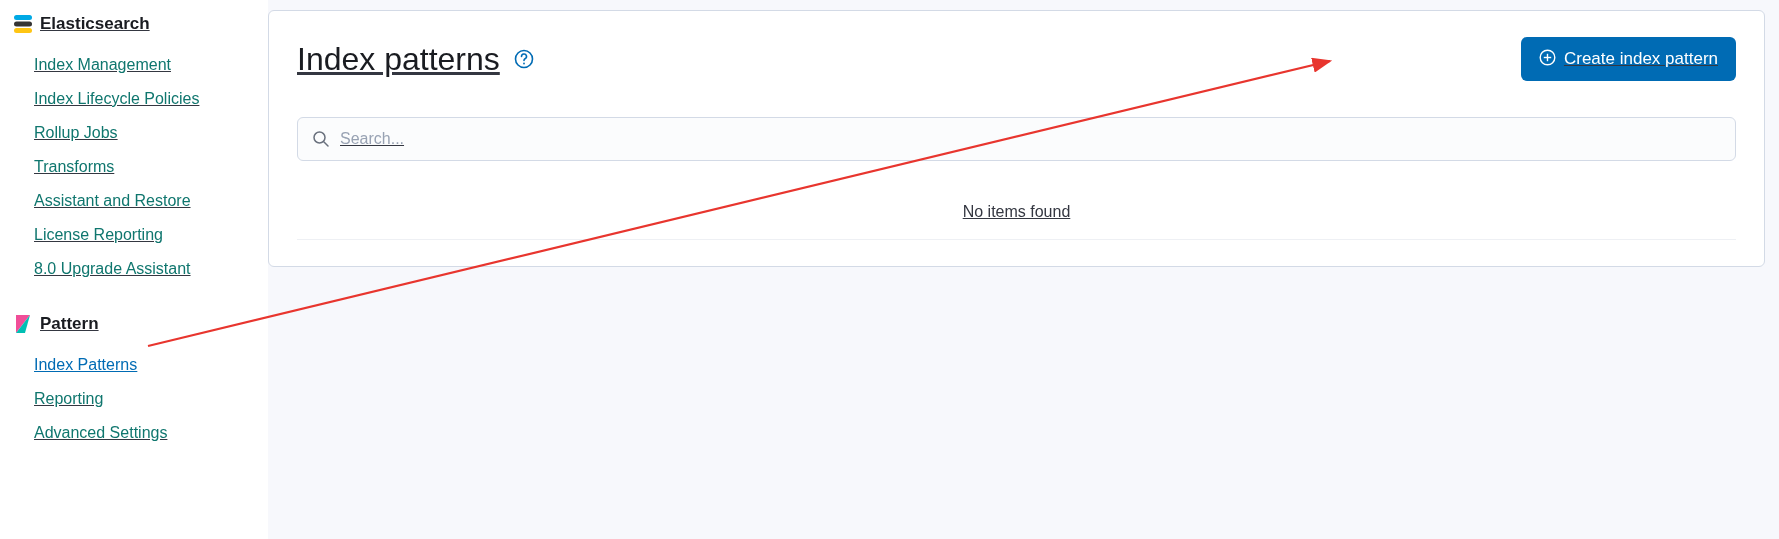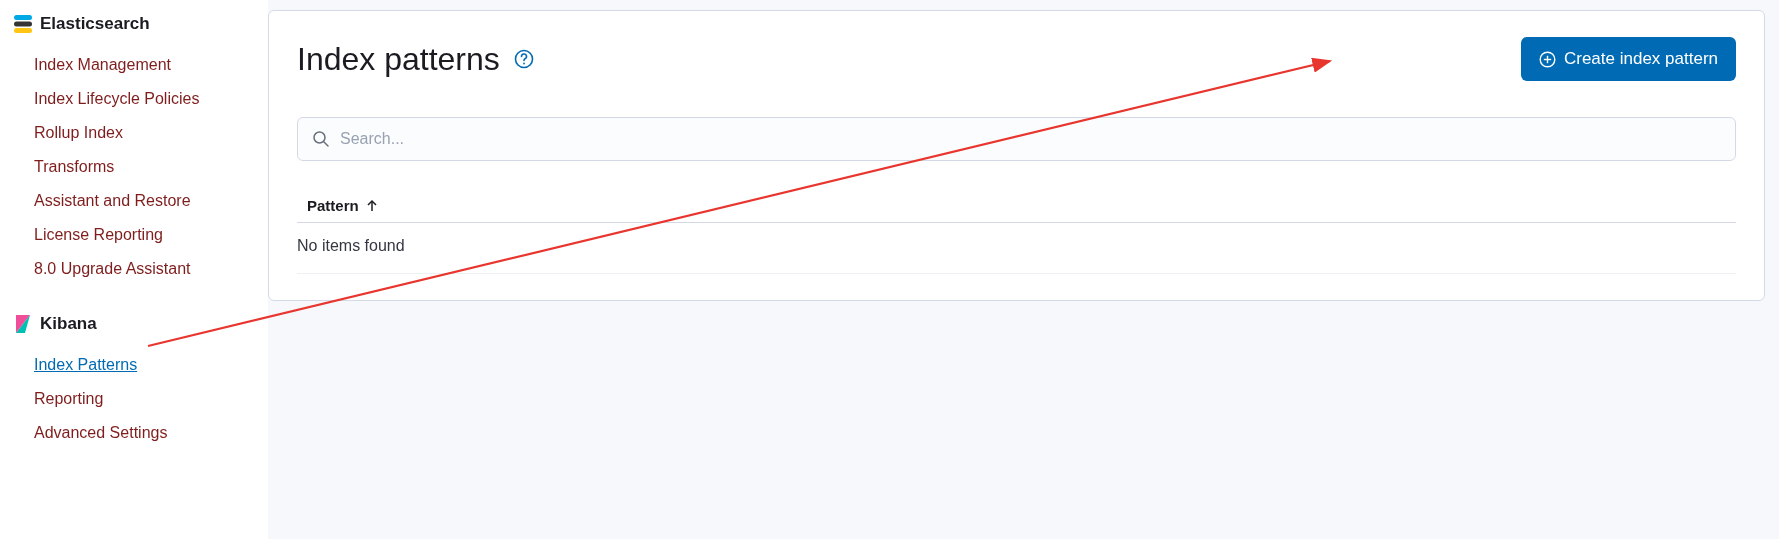--- a/index.html
+++ b/index.html
@@ -5,42 +5,42 @@
     * { box-sizing: border-box; margin: 0; padding: 0; }
     body {
       font-family: -apple-system, BlinkMacSystemFont, "Segoe UI", Helvetica, Arial, sans-serif;
       background: #fff;
       color: #343741;
       width: 1779px;
       height: 539px;
       overflow: hidden;
       position: relative;
     }
-    .layout { display: flex; height: 100%; }
+    .layout { display: flex; height: 100%; text-decoration: underline; }
     .sidebar {
       width: 268px;
       padding: 14px 0 0 14px;
       flex-shrink: 0;
     }
     .nav-section { margin-bottom: 28px; }
     .nav-heading {
       display: flex;
       align-items: center;
       gap: 8px;
       font-weight: 700;
       font-size: 17px;
       color: #1a1c21;
       margin-bottom: 14px;
       padding-left: 0;
     }
     .nav-heading .icon { display: inline-flex; width: 18px; height: 18px; }
     .nav-list { list-style: none; }
     .nav-item {
       font-size: 16px;
-      color: #7f1d1d;
+      color: #0f766e;
       padding: 5px 0 5px 20px;
       cursor: pointer;
       line-height: 1.5;
     }
     .nav-item.active {
       color: #006bb4;
       text-decoration: underline;
       font-weight: 400;
     }
     .main {
@@ -75,21 +75,21 @@
     .create-btn {
       background: #006bb4;
       color: #fff;
       border: none;
       border-radius: 6px;
       padding: 12px 18px;
       font-size: 17px;
       font-weight: 400;
       cursor: pointer;
       display: flex;
-      align-items: center;
+      align-items: flex-start;
       gap: 8px;
     }
     .create-btn .plus-icon { width: 17px; height: 17px; display: inline-flex; }
     .search-wrap {
       border: 1px solid #d3dae6;
       border-radius: 6px;
       display: flex;
       align-items: center;
       padding: 0 14px;
       height: 44px;
@@ -115,20 +115,21 @@
       font-weight: 700;
       color: #1a1c21;
       display: flex;
       align-items: center;
       gap: 6px;
       cursor: pointer;
     }
     .sort-icon { width: 14px; height: 14px; display: inline-flex; }
     .table-body { }
     .empty-row {
+      text-align: center;
       padding: 14px 0 18px;
       color: #343741;
       font-size: 16px;
       border-bottom: 1px solid #eef0f4;
     }
     .annotation-arrow {
       position: absolute;
       top: 0; left: 0;
       width: 1779px; height: 539px;
       pointer-events: none;
@@ -146,36 +147,36 @@
               <rect y="0" width="18" height="5" rx="2.5" fill="#00a9e5"></rect>
               <rect y="6.5" width="18" height="5" rx="2.5" fill="#353535"></rect>
               <rect y="13" width="18" height="5" rx="2.5" fill="#fec514"></rect>
             </svg>
         </span>
         <span>Elasticsearch</span>
       </div>
       <ul class="nav-list">
         <li class="nav-item"><span>Index Management</span></li>
         <li class="nav-item"><span>Index Lifecycle Policies</span></li>
-        <li class="nav-item"><span>Rollup Index</span></li>
+        <li class="nav-item"><span>Rollup Jobs</span></li>
         <li class="nav-item"><span>Transforms</span></li>
         <li class="nav-item"><span>Assistant and Restore</span></li>
         <li class="nav-item"><span>License Reporting</span></li>
         <li class="nav-item"><span>8.0 Upgrade Assistant</span></li>
       </ul>
     </div>
     <div class="nav-section">
       <div class="nav-heading">
         <span class="icon">
           <svg viewBox="0 0 18 18">
               <polygon points="2,0 16,0 2,18" fill="#f04e98"></polygon>
               <polygon points="2,18 16,0 11,18" fill="#00bfb3"></polygon>
             </svg>
         </span>
-        <span>Kibana</span>
+        <span>Pattern</span>
       </div>
       <ul class="nav-list">
         <li class="nav-item active"><span>Index Patterns</span></li>
         <li class="nav-item"><span>Reporting</span></li>
         <li class="nav-item"><span>Advanced Settings</span></li>
       </ul>
     </div>
   </aside>
 
   <main class="main">
@@ -206,31 +207,20 @@
       <div class="search-wrap">
         <span class="search-icon">
           <svg viewBox="0 0 18 18" fill="none" stroke="currentColor" stroke-width="1.5">
               <circle cx="7.5" cy="7.5" r="5.5"></circle>
               <line x1="12" y1="12" x2="16" y2="16" stroke-linecap="round"></line>
             </svg>
         </span>
         <input class="search-input" type="text" placeholder="Search..." style="">
       </div>
 
-      <div class="table-head">
-        <div class="col-header">
-          <span>Pattern</span>
-          <span class="sort-icon">
-            <svg viewBox="0 0 14 14" fill="none" stroke="currentColor" stroke-width="1.5">
-                <line x1="7" y1="12" x2="7" y2="2"></line>
-                <polyline points="3,6 7,2 11,6"></polyline>
-              </svg>
-          </span>
-        </div>
-      </div>
       <div class="table-body">
         <div class="empty-row">No items found</div>
       </div>
     </div>
   </main>
 </div>
 
 <svg class="annotation-arrow">
   <defs>
     <marker id="arrowhead" markerWidth="9" markerHeight="7" refX="8" refY="3.5" orient="auto">

